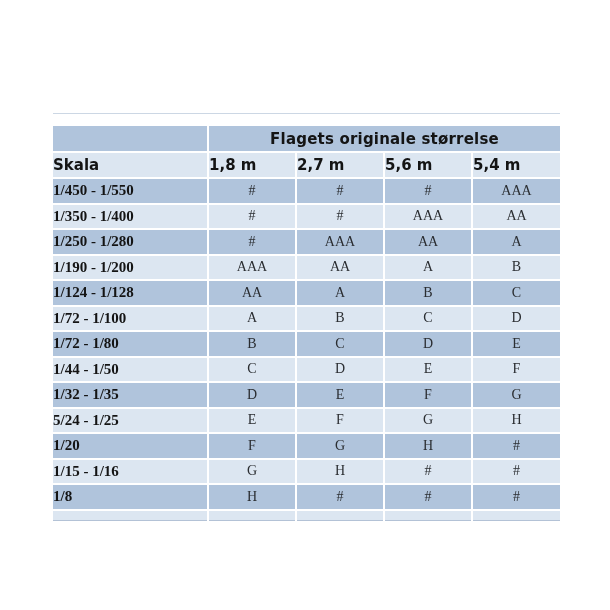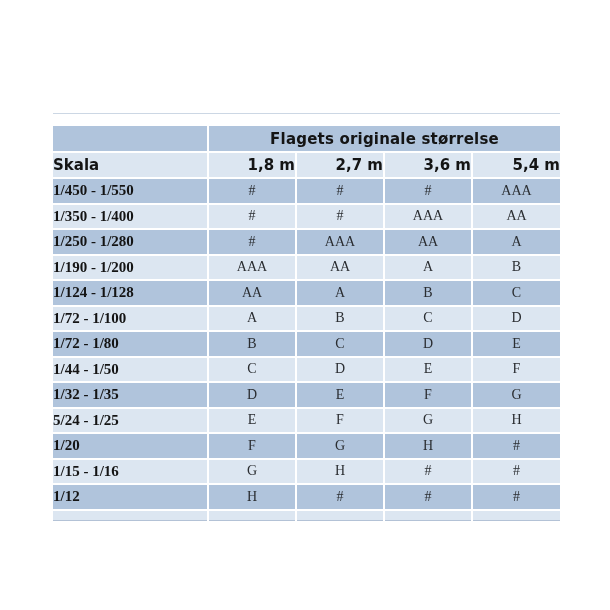--- a/index.html
+++ b/index.html
@@ -67,21 +67,21 @@
     font-size: 15px;
     font-weight: bold;
     color: var(--text-strong, #141414);
     text-align: left;
     padding-left: 8px;
   }
   th.col-head {
     font-size: 15px;
     font-weight: bold;
     color: var(--text-strong, #141414);
-    text-align: right;
+    text-align: left;
   }
   td.value-cell {
     font-size: 14px;
     font-weight: normal;
     color: var(--text-normal, #2a2d31);
     text-align: center;
   }
   tr.strip-row td {
     border-bottom: 1px solid var(--rule-bottom, #b3c2d6);
   }
@@ -102,21 +102,21 @@
     </colgroup>
     <thead>
       <tr class="title-row">
         <th class="corner-cell bg-dark"></th>
         <th class="title-cell bg-dark" colspan="4">Flagets originale størrelse</th>
       </tr>
       <tr class="header-row">
         <th class="skala-cell bg-light">Skala</th>
         <th class="col-head bg-light">1,8 m</th>
         <th class="col-head bg-light">2,7 m</th>
-        <th class="col-head bg-light">3,6 m</th>
+        <th class="col-head bg-light">5,6 m</th>
         <th class="col-head bg-light">5,4 m</th>
       </tr>
     </thead>
     <tbody>
         <tr class="data-row">
           <td class="skala-cell bg-dark">1/450 - 1/550</td>
           <td class="value-cell bg-dark">#</td>
           <td class="value-cell bg-dark">#</td>
           <td class="value-cell bg-dark">#</td>
           <td class="value-cell bg-dark">AAA</td>
@@ -192,21 +192,21 @@
           <td class="value-cell bg-dark">#</td>
         </tr>
         <tr class="data-row">
           <td class="skala-cell bg-light">1/15 - 1/16</td>
           <td class="value-cell bg-light">G</td>
           <td class="value-cell bg-light">H</td>
           <td class="value-cell bg-light">#</td>
           <td class="value-cell bg-light">#</td>
         </tr>
         <tr class="data-row">
-          <td class="skala-cell bg-dark">1/12</td>
+          <td class="skala-cell bg-dark">1/8</td>
           <td class="value-cell bg-dark">H</td>
           <td class="value-cell bg-dark">#</td>
           <td class="value-cell bg-dark">#</td>
           <td class="value-cell bg-dark">#</td>
         </tr>
         <tr class="strip-row">
           <td class="bg-light"></td>
           <td class="bg-light"></td>
           <td class="bg-light"></td>
           <td class="bg-light"></td>

